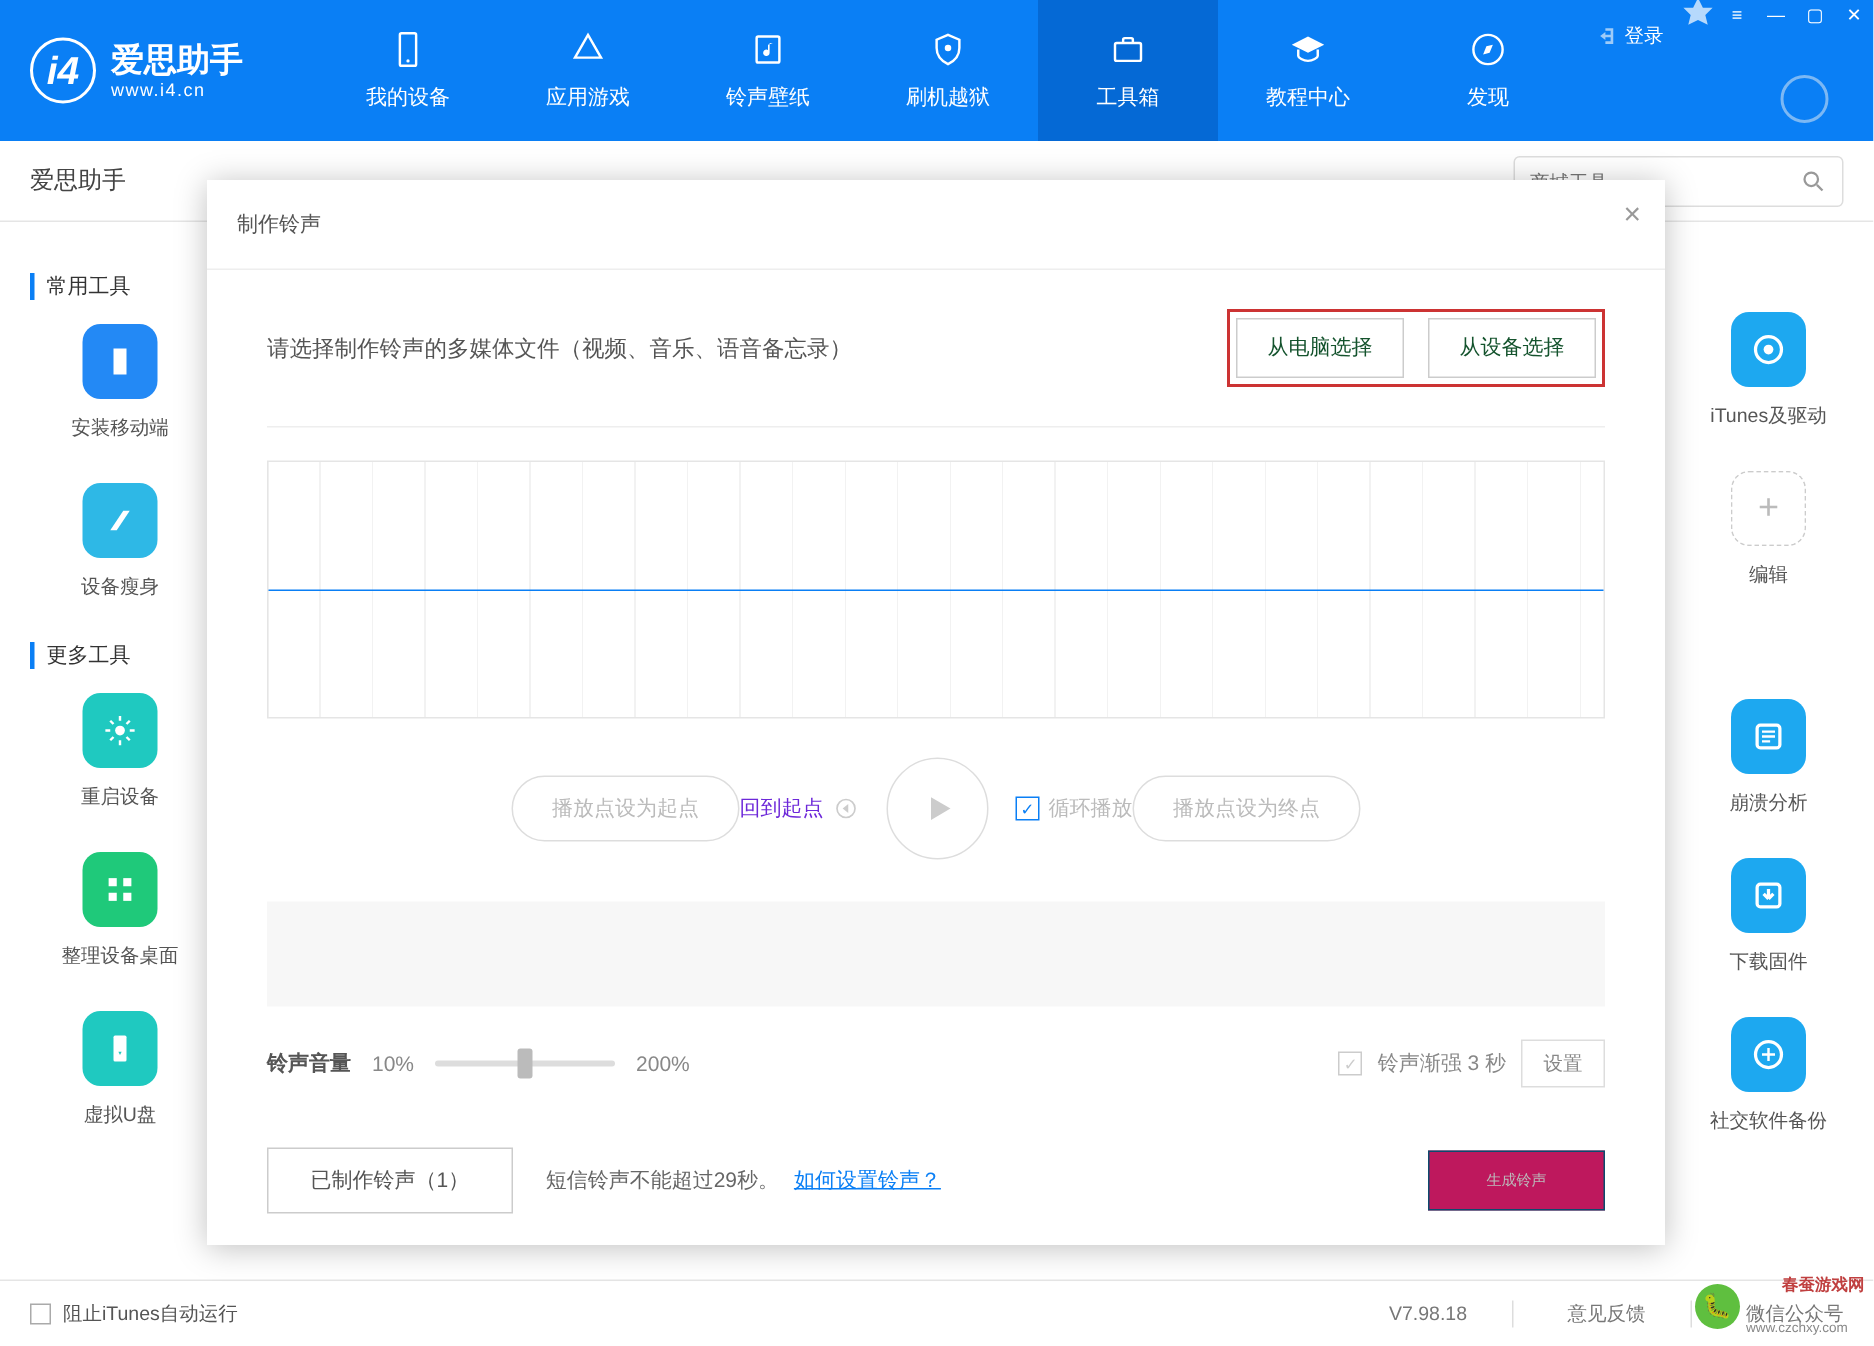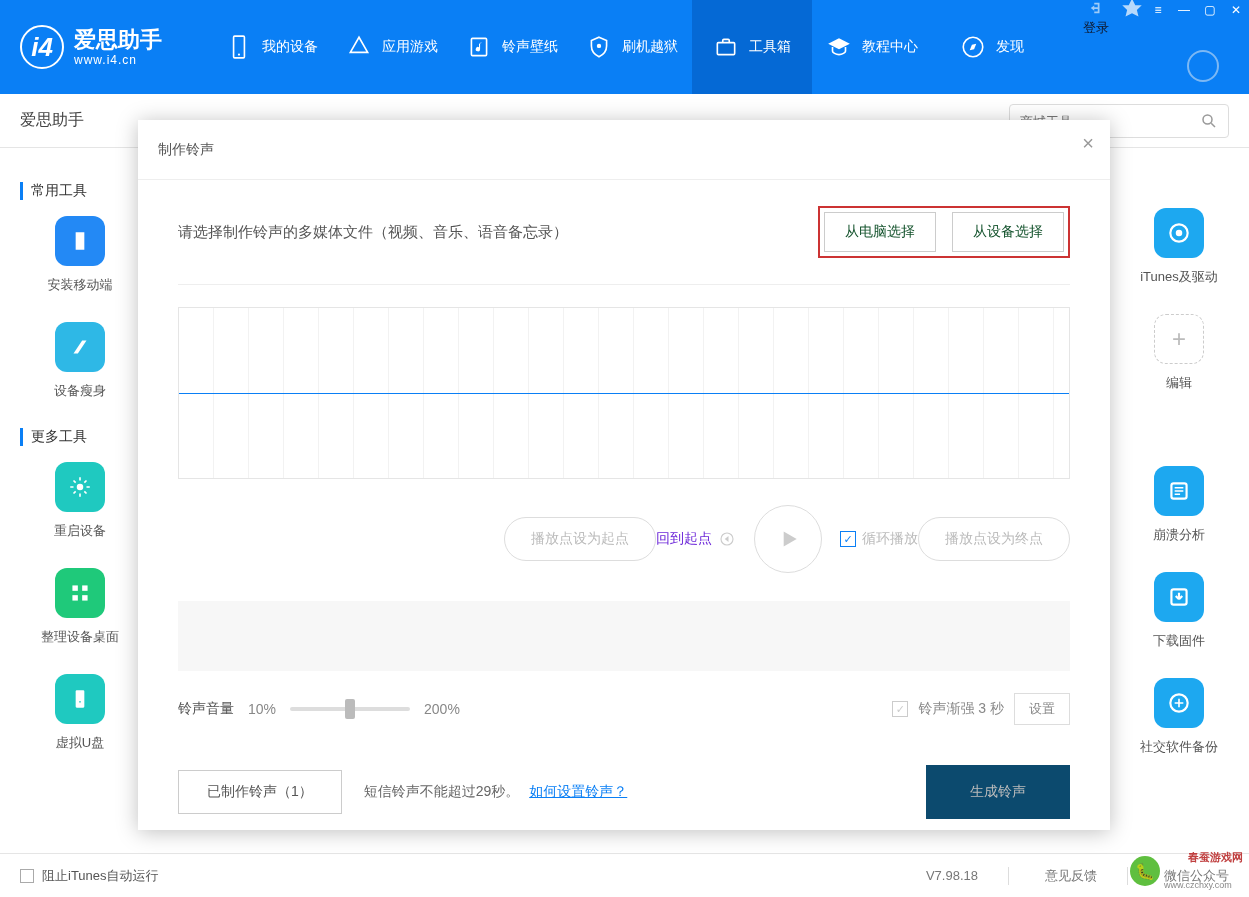--- a/index.html
+++ b/index.html
@@ -6,28 +6,28 @@
 body { width: 1249px; height: 897px; background: #fff; overflow: hidden; position: relative; }
 
 
 .topbar { height: 94px; background: #0a7ff5; color: #fff; display: flex; align-items: center; position: relative; }
 .logo { display: flex; align-items: center; padding: 0 20px; }
 .logo-icon { width: 44px; height: 44px; border: 2.5px solid #fff; border-radius: 50%; display: flex; align-items: center; justify-content: center; font-size: 26px; font-weight: bold; margin-right: 10px; font-style: italic; }
 .logo-text { line-height: 1.2; }
 .logo-text .cn { font-size: 22px; font-weight: bold; }
 .logo-text .en { font-size: 12px; letter-spacing: 1px; }
 .nav { display: flex; height: 100%; margin-left: 30px; }
-.nav-item { width: 120px; display: flex; flex-direction: row; align-items: center; justify-content: center; cursor: pointer; gap: 10px; }
+.nav-item { width: 120px; display: flex; flex-direction: column; align-items: center; justify-content: center; cursor: pointer; gap: 10px; }
 .nav-item.active { background: #0569d5; }
 .nav-icon { width: 26px; height: 26px; display: flex; align-items: center; justify-content: center; }
 .nav-icon svg { width: 26px; height: 26px; fill: #fff; }
 .nav-label { font-size: 14px; }
 .winctrl { position: absolute; top: 0; right: 0; display: flex; }
 .winctrl > div { width: 26px; height: 20px; display: flex; align-items: center; justify-content: center; cursor: pointer; color: #fff; font-size: 12px; }
-.login-link { position: absolute; top: 1px; right: 140px; font-size: 13px; color: #0f172a; display:flex; align-items:center; gap:4px;flex-direction:column; }
+.login-link { position: absolute; top: 15px; right: 140px; font-size: 13px; color: #ffffff; display:flex; align-items:center; gap:4px; }
 .download-circle { position: absolute; right: 30px; top: 50px; width: 32px; height: 32px; border: 2px solid #7cb8f4; border-radius: 50%; display: flex; align-items: center; justify-content: center; }
 .download-circle svg { width: 16px; height: 16px; fill: #7cb8f4; }
 
 
 .subheader { height: 54px; border-bottom: 1px solid #e5e5e5; display: flex; align-items: center; padding: 0 20px; position: relative; }
 .subheader-title { font-size: 16px; color: #444; }
 .searchbox { position: absolute; right: 20px; top: 10px; width: 220px; height: 34px; border: 1px solid #ddd; border-radius: 4px; display: flex; align-items: center; padding: 0 10px; }
 .searchbox input { flex: 1; border: none; outline: none; font-size: 13px; }
 .searchbox svg { width: 18px; height: 18px; fill: #999; }
 
@@ -51,43 +51,43 @@
 .modal-close { position: absolute; right: 16px; top: 12px; font-size: 20px; color: #999; cursor: pointer; }
 .modal-body { padding: 26px 40px 20px 40px; }
 .file-select-row { display: flex; align-items: center; justify-content: space-between; border-bottom: 1px solid #eee; padding-bottom: 26px; position: relative; }
 .file-select-text { font-size: 15px; color: #555; }
 .select-buttons { display: flex; gap: 16px; padding: 4px; border: 2px solid #cc3333; }
 .outline-btn { padding: 10px 20px; border: 1px solid #ccc; background: #fff; font-size: 14px; color: #14532d; cursor: pointer; }
 
 .waveform { height: 172px; border: 1px solid #e5e5e5; margin-top: 22px; position: relative; background: repeating-linear-gradient(to right, transparent 0, transparent 34px, #f2f2f2 34px, #f2f2f2 35px); }
 .waveform::after { content: ""; position: absolute; left: 0; right: 0; top: 50%; height: 1px; background: #0a7ff5; }
 
-.play-row { display: flex; align-items: center; justify-content: flex-end; margin-top: 26px; }
+.play-row { display: flex; align-items: center; justify-content: center; margin-top: 26px; }
 .pill-btn { padding: 12px 26px; border: 1px solid #ddd; border-radius: 999px; font-size: 14px; color: #bbb; background: #fff; cursor: pointer; }
 .play-center { display: flex; align-items: center; gap: 18px; }
 .play-btn { width: 68px; height: 68px; border: 1px solid #ddd; border-radius: 50%; display: flex; align-items: center; justify-content: center; cursor: pointer; }
 .play-btn svg { width: 26px; height: 26px; fill: #ccc; }
 .loop-check { display: flex; align-items: center; gap: 6px; font-size: 14px; color: #bbb; }
 .checkbox { width: 16px; height: 16px; border: 1px solid #0a7ff5; display:flex; align-items:center; justify-content:center; font-size:11px; color:#0a7ff5; }
 .back-start { display: flex; align-items: center; gap: 6px; font-size:14px; color:#6d28d9; }
 
 .timeline { height: 70px; background: #f7f7f7; margin-top: 28px; }
 
 .volume-row { display: flex; align-items: center; margin-top: 22px; gap: 14px; font-size: 14px; color: #888; }
-.vol-label { color: #555; font-weight: 400; }
+.vol-label { color: #555; font-weight: 700; }
 .slider { flex: 0 0 120px; height: 4px; background: #ddd; position: relative; border-radius: 2px; }
 .slider-thumb { width: 10px; height: 20px; background: #bbb; position: absolute; top: -8px; border-radius: 2px; }
 .fade-group { margin-left: auto; display: flex; align-items: center; gap: 10px; }
 .small-btn { padding: 6px 14px; border: 1px solid #ddd; background: #fff; font-size: 13px; color: #888; cursor: pointer; }
 
 .bottom-row { display: flex; align-items: center; margin-top: 40px; gap: 22px; }
 .made-btn { padding: 12px 28px; border: 1px solid #ccc; background: #fff; font-size: 14px; color: #555; cursor: pointer; }
 .sms-note { font-size: 14px; color: #666; }
 .link { color: #0a7ff5; text-decoration: underline; cursor: pointer; margin-left: 6px; }
-.generate-btn { margin-left: auto; padding: 12px 38px; border: 6px solid #0c4a6e; background: #0c4a6e; font-size: 14px; color: #bbb; cursor: pointer; }
+.generate-btn { margin-left: auto; padding: 12px 38px; border: 1px solid #0c4a6e; background: #be185d; font-size: 10px; color: #bbb; cursor: pointer; }
 
 
 .footer { position: absolute; bottom: 0; left: 0; right: 0; height: 44px; border-top: 1px solid #e5e5e5; display: flex; align-items: center; padding: 0 20px; font-size: 13px; color: #555; background:#fff; }
 .footer-check { display: flex; align-items: center; gap: 8px; }
 .footer-check .box { width: 14px; height: 14px; border: 1px solid #aaa; }
 .footer-right { margin-left: auto; display: flex; gap: 30px; color: #777; align-items:center; }
 .footer-right > span { border-left: 1px solid #ddd; padding-left: 36px; }
 .footer-right > span:first-child { border-left:none; padding-left:0; }
 .watermark { position: absolute; right: 6px; bottom: 6px; display:flex; align-items:center; gap:4px; }
 .watermark-icon { width:30px; height:30px; background:#5fbf3f; border-radius:50%; display:flex; align-items:center; justify-content:center; color:#fff; font-size:16px; }

